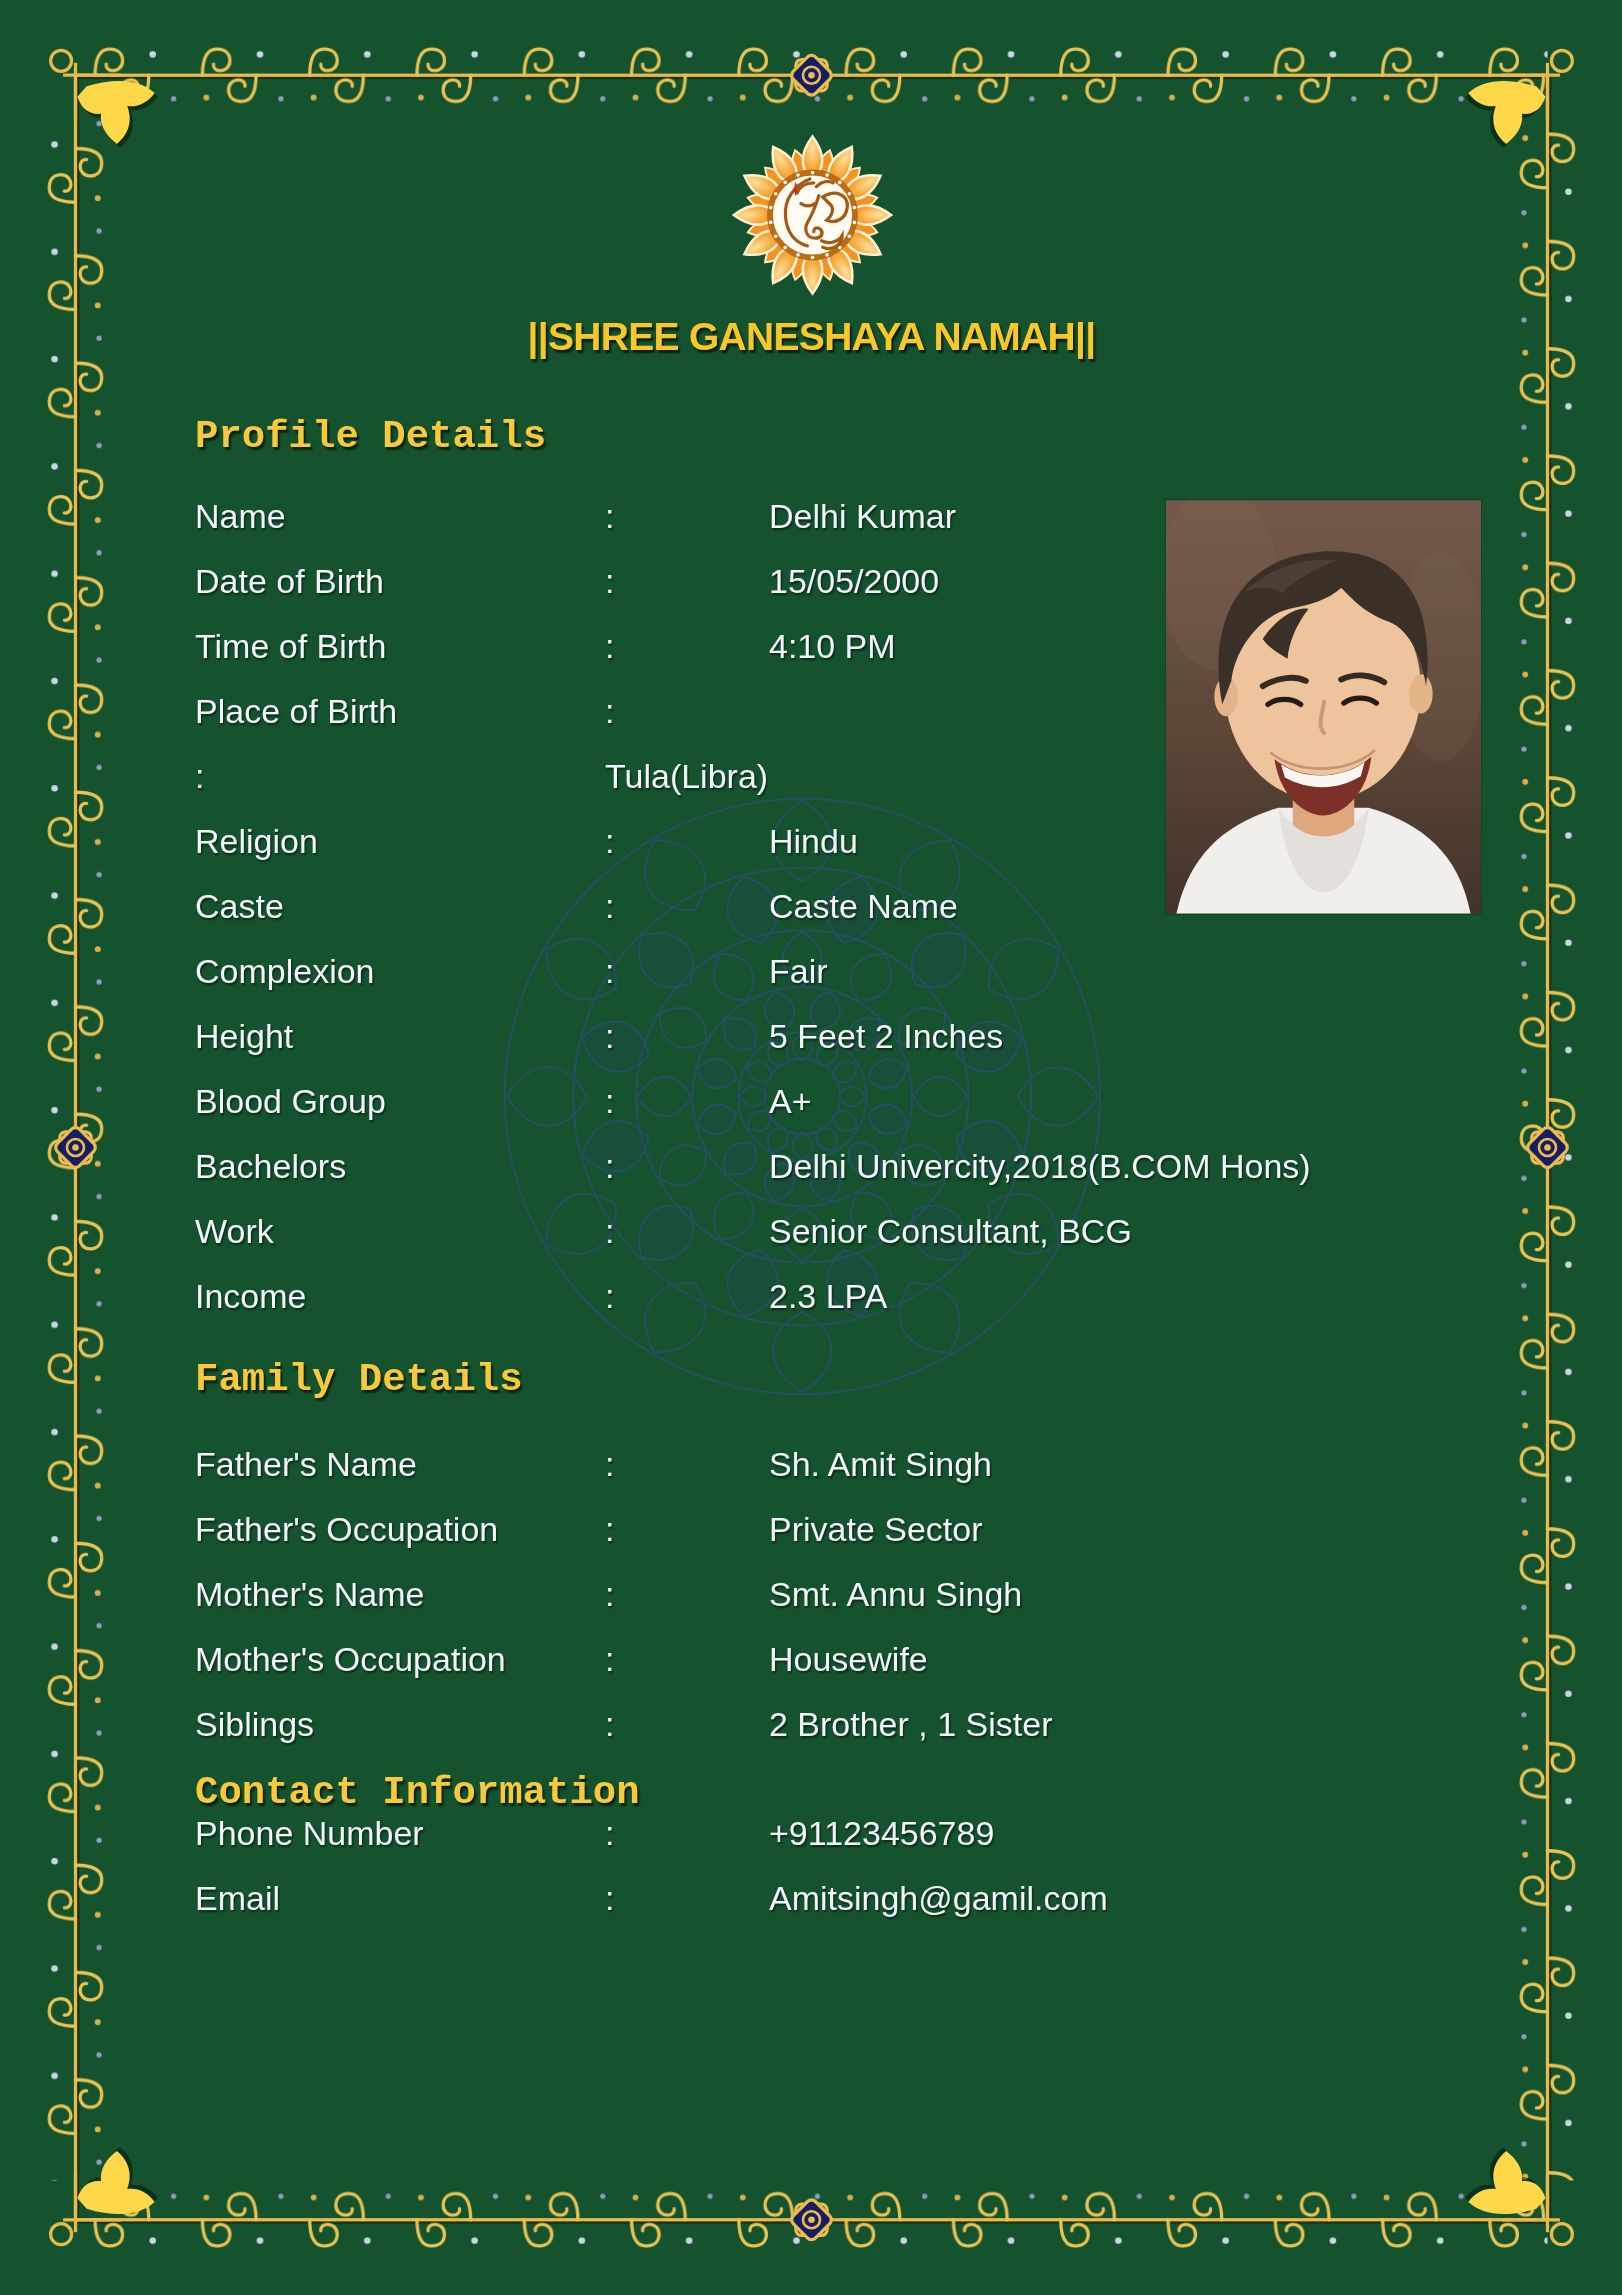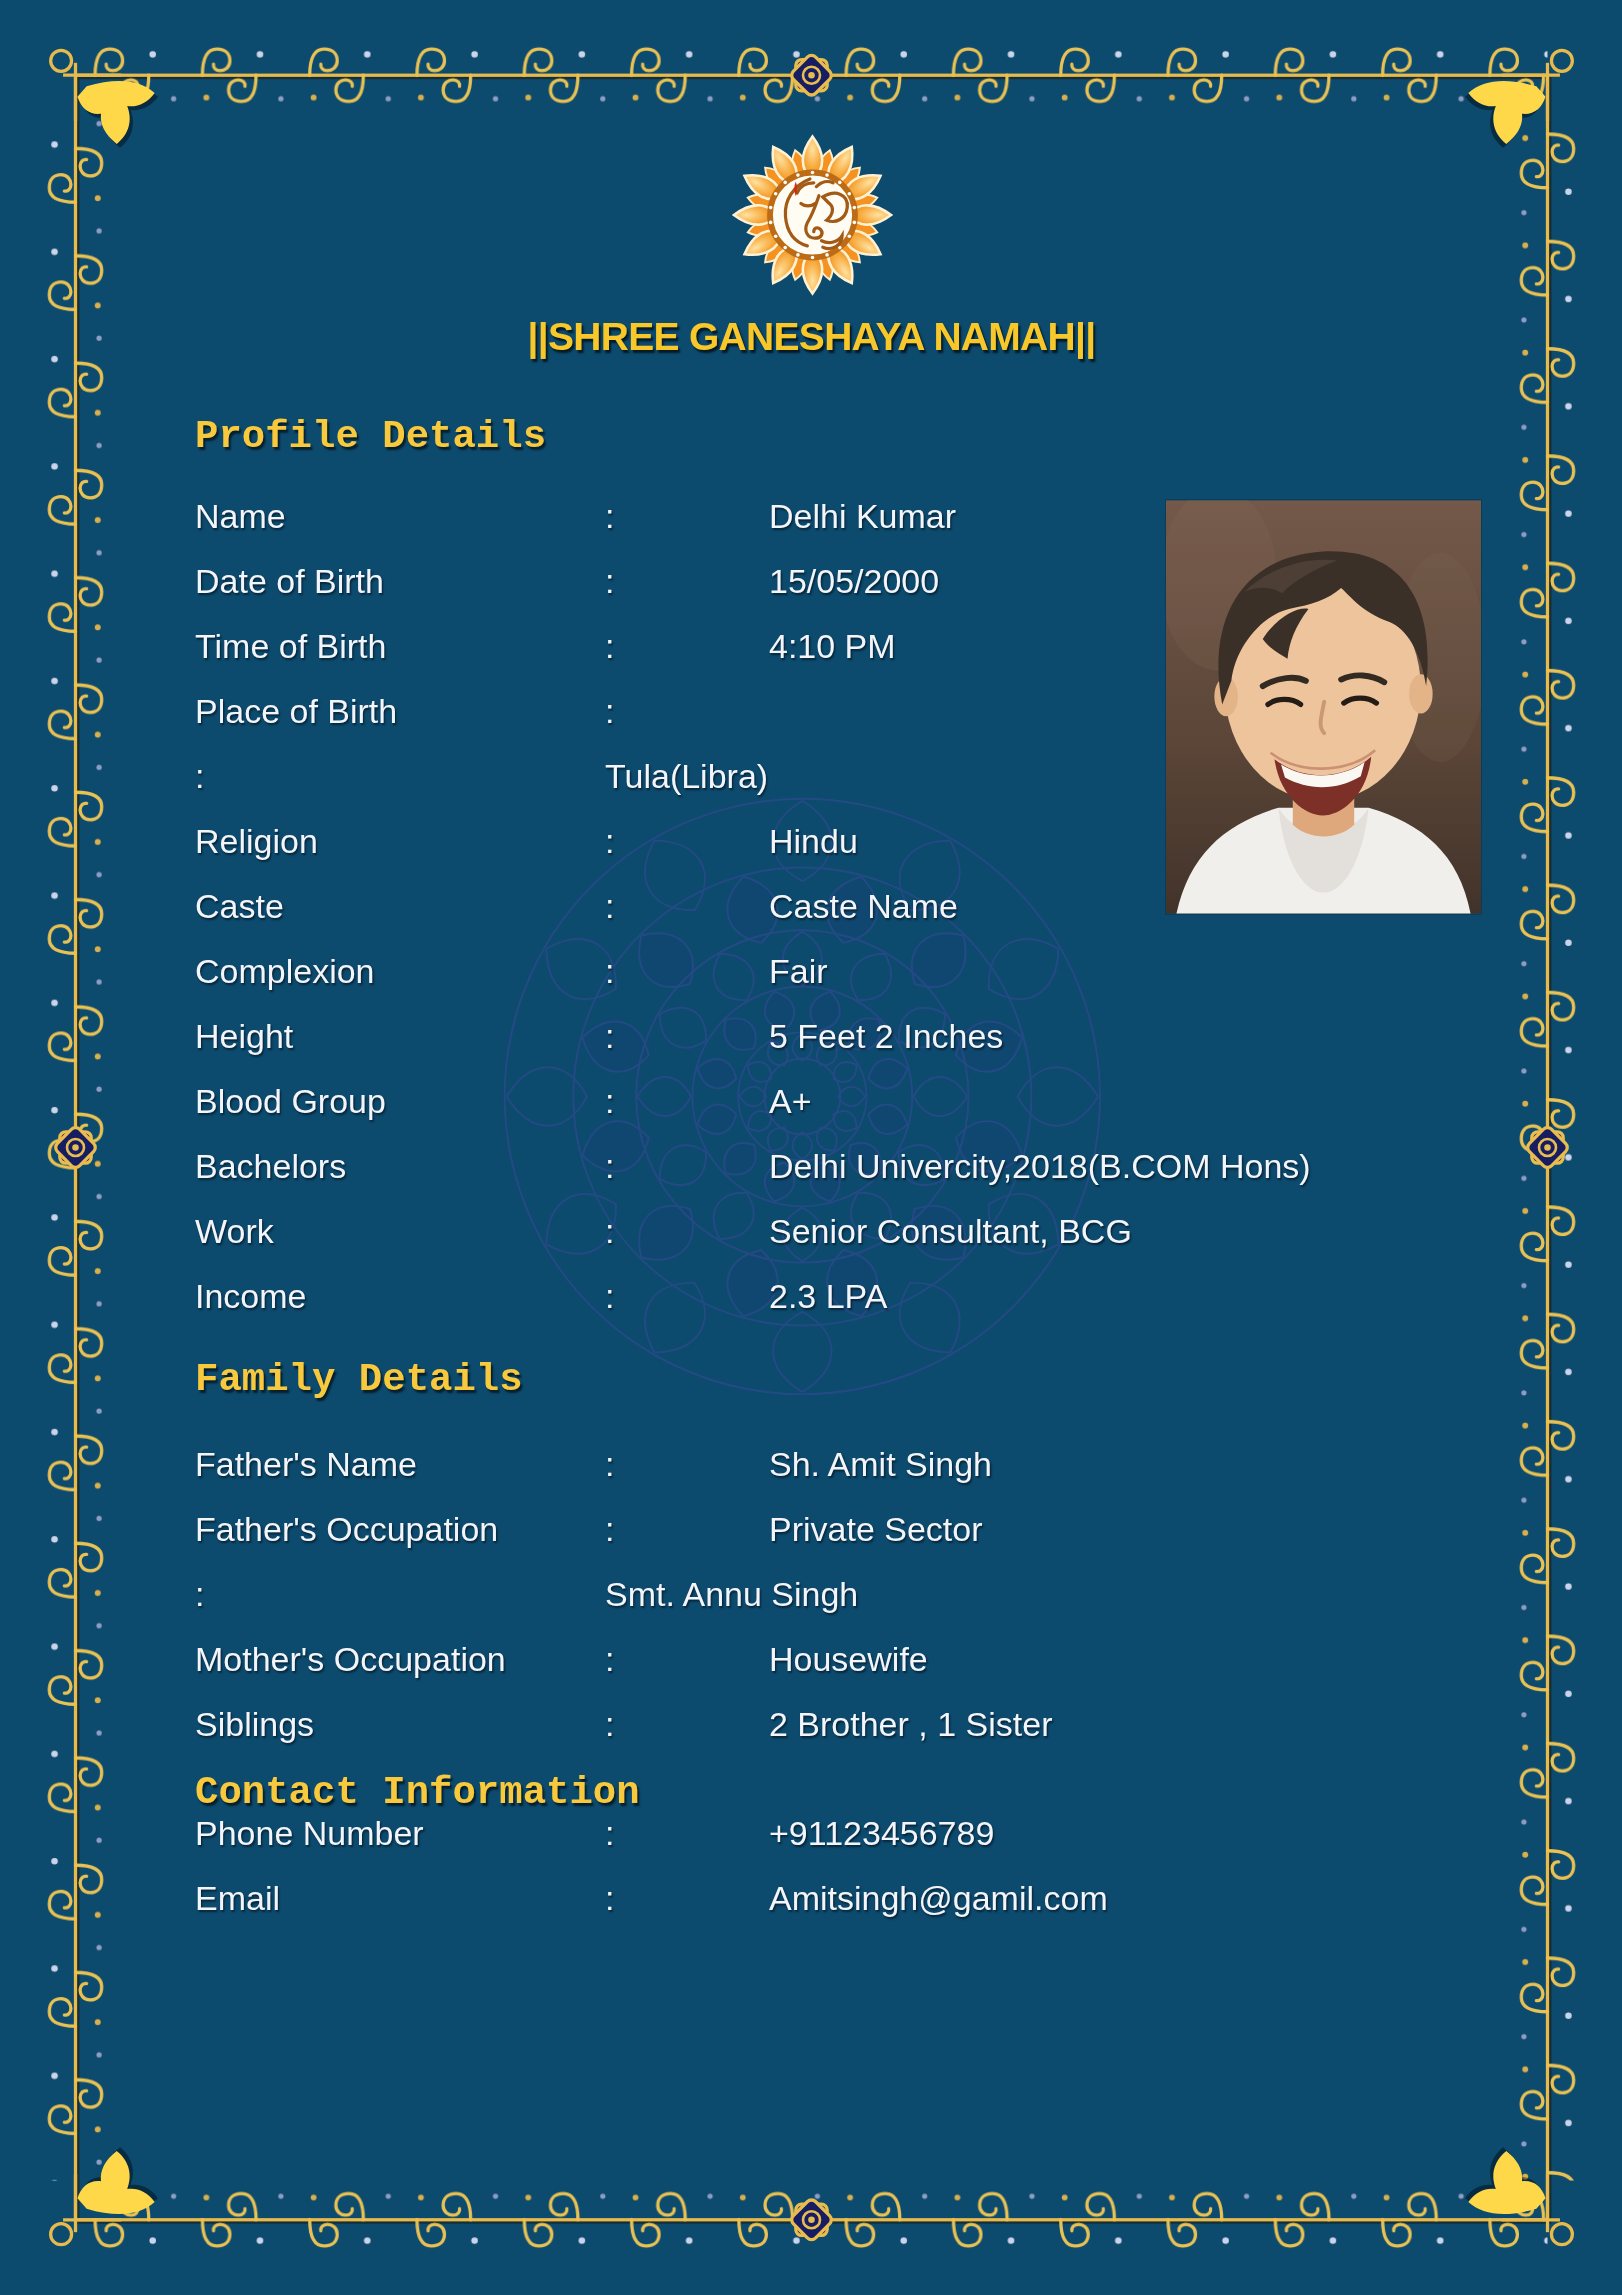--- a/index.html
+++ b/index.html
@@ -1,19 +1,19 @@
 <!DOCTYPE html>
 <html style="font-size:10.5px"><head>
 <meta charset="utf-8">
 <style>
   html,body{margin:0;padding:0;background:#0b1040;}
   .page{
     position:relative;
     width:1623px;height:2295px;
-    background:#0c4a6e;
+    background:#14532d;
     overflow:hidden;
     font-family:"Liberation Sans","DejaVu Sans",sans-serif;
   }
   svg{display:block}
   .layer{position:absolute;left:0;top:0;width:1623px;height:2295px;}
   .watermark{opacity:.48;}
   
   .invocation{
     position:absolute;left:0;top:315px;width:1623px;
     text-align:center;font-size:39px;font-weight:bold;letter-spacing:-0.7px;
@@ -343,20 +343,21 @@
         <span class="lbl">Father's Name</span>
         <span class="sep">:</span>
         <span class="val">Sh. Amit Singh</span>
       </div>
     <div class="row">
         <span class="lbl">Father's Occupation</span>
         <span class="sep">:</span>
         <span class="val">Private Sector</span>
       </div>
     <div class="row">
+        <span class="lbl">Mother's Name</span>
         <span class="sep">:</span>
         <span class="val">Smt. Annu Singh</span>
       </div>
     <div class="row">
         <span class="lbl">Mother's Occupation</span>
         <span class="sep">:</span>
         <span class="val">Housewife</span>
       </div>
     <div class="row">
         <span class="lbl">Siblings</span>

